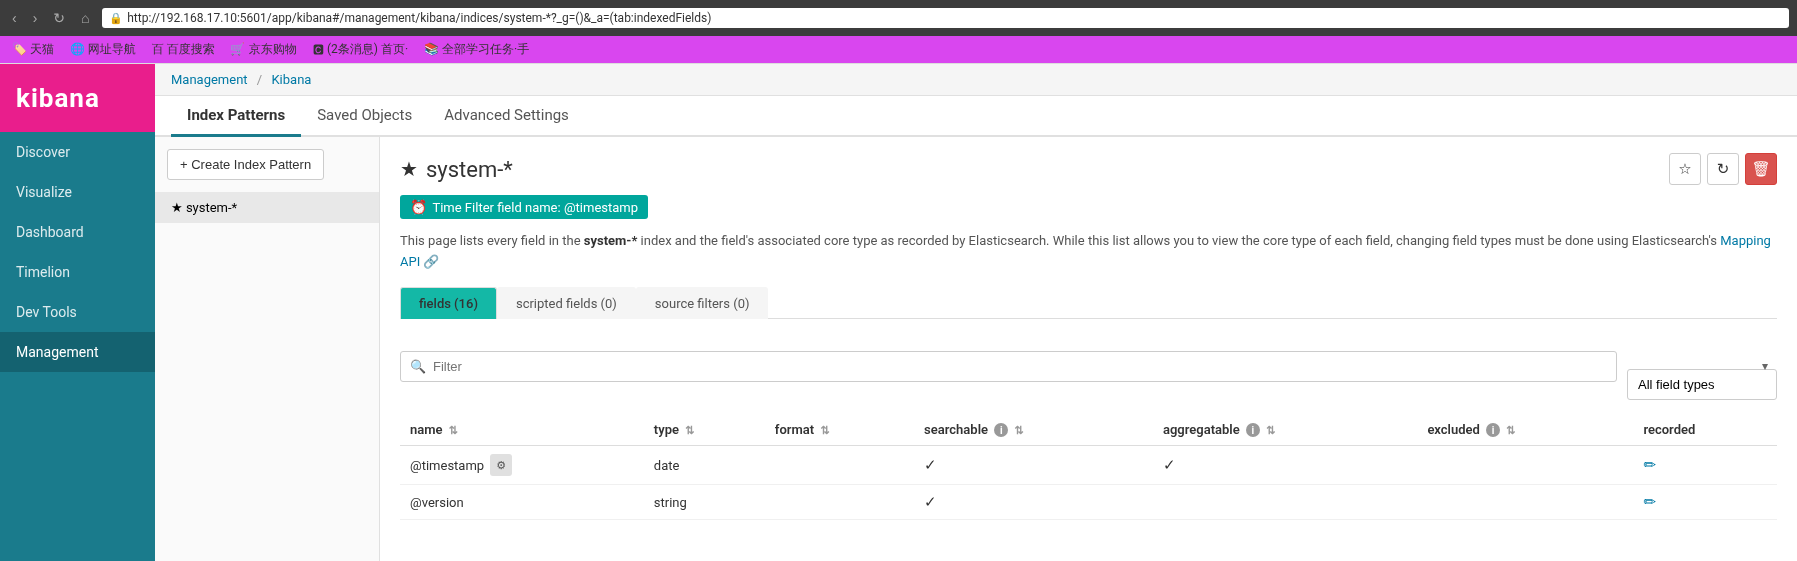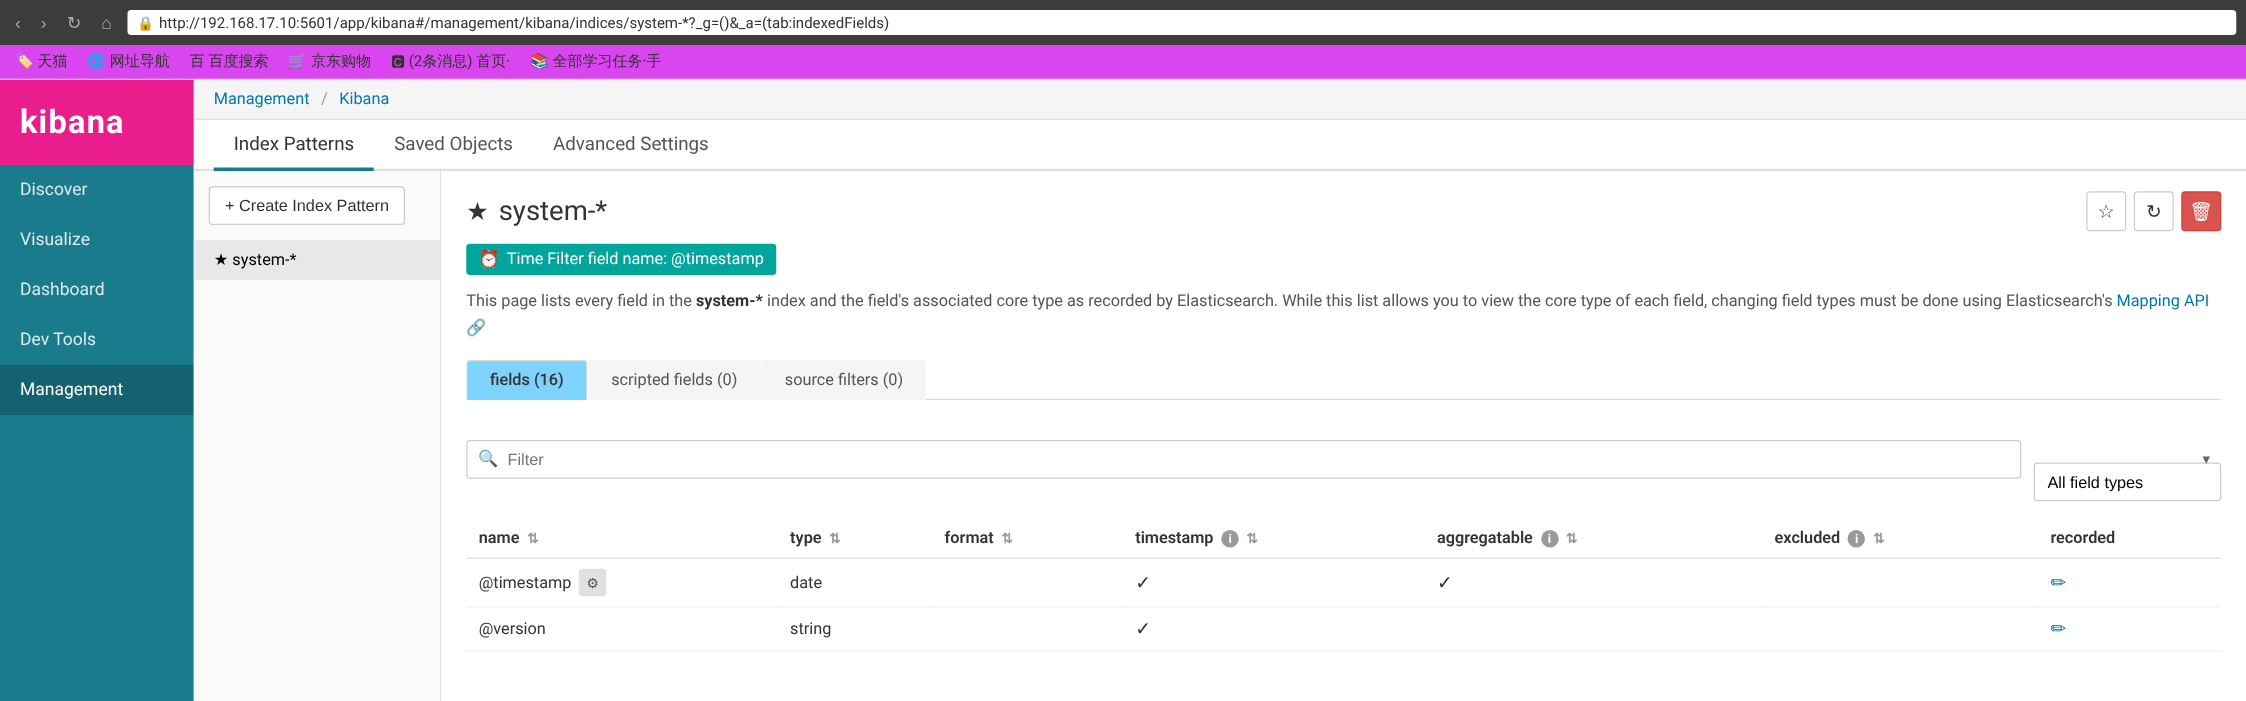--- a/index.html
+++ b/index.html
@@ -126,34 +126,34 @@
     .tab-item {
       padding: 10px 16px;
       cursor: pointer;
       font-size: 15px;
       color: #555;
       border-bottom: 3px solid transparent;
       margin-bottom: -2px;
     }
     .tab-item.active {
       color: #333;
-      font-weight: 400;
+      font-weight: 700;
       border-bottom-color: #1a7b8c;
     }
 
     
     .content-panel {
       display: flex;
       flex: 1;
       overflow: hidden;
     }
 
     
     .index-list-panel {
-      width: 198px;
+      width: 225px;
       background: #fafafa;
       border-right: 1px solid #e0e0e0;
       padding: 12px 0;
       flex-shrink: 0;
     }
     .create-index-btn {
       display: flex;
       align-items: center;
       gap: 4px;
       margin: 0 12px 12px;
@@ -254,21 +254,21 @@
       cursor: pointer;
       font-size: 13px;
       color: #555;
       border: 1px solid transparent;
       border-bottom: none;
       border-radius: 3px 3px 0 0;
       margin-bottom: -1px;
       background: #f5f5f5;
     }
     .sub-tab.active {
-      background: #7dd3fc;
+      background: #14b8a6;
       color: #333;
       border-color: #ddd;
       border-bottom-color: white;
       font-weight: 500;
     }
 
     
     .filter-row {
       display: flex;
       align-items: center;
@@ -408,20 +408,23 @@
       <span>kibana</span>
     </div>
     <div class="sidebar-nav-item">
       <span>Discover</span>
     </div>
     <div class="sidebar-nav-item">
       <span>Visualize</span>
     </div>
     <div class="sidebar-nav-item">
       <span>Dashboard</span>
+    </div>
+    <div class="sidebar-nav-item">
+      <span>Timelion</span>
     </div>
     <div class="sidebar-nav-item">
       <span>Dev Tools</span>
     </div>
     <div class="sidebar-nav-item active">
       <span>Management</span>
     </div>
   </div>
 
   <div class="main-area">
@@ -525,21 +528,21 @@
               </th>
               <th>
                 <span>type</span>
                 <span class="sort-icon">⇅</span>
               </th>
               <th>
                 <span>format</span>
                 <span class="sort-icon">⇅</span>
               </th>
               <th>
-                <span>timestamp</span>
+                <span>searchable</span>
                 <i class="info-icon">i</i>
                 <span class="sort-icon">⇅</span>
               </th>
               <th>
                 <span>aggregatable</span>
                 <i class="info-icon">i</i>
                 <span class="sort-icon">⇅</span>
               </th>
               <th>
                 <span>excluded</span>

